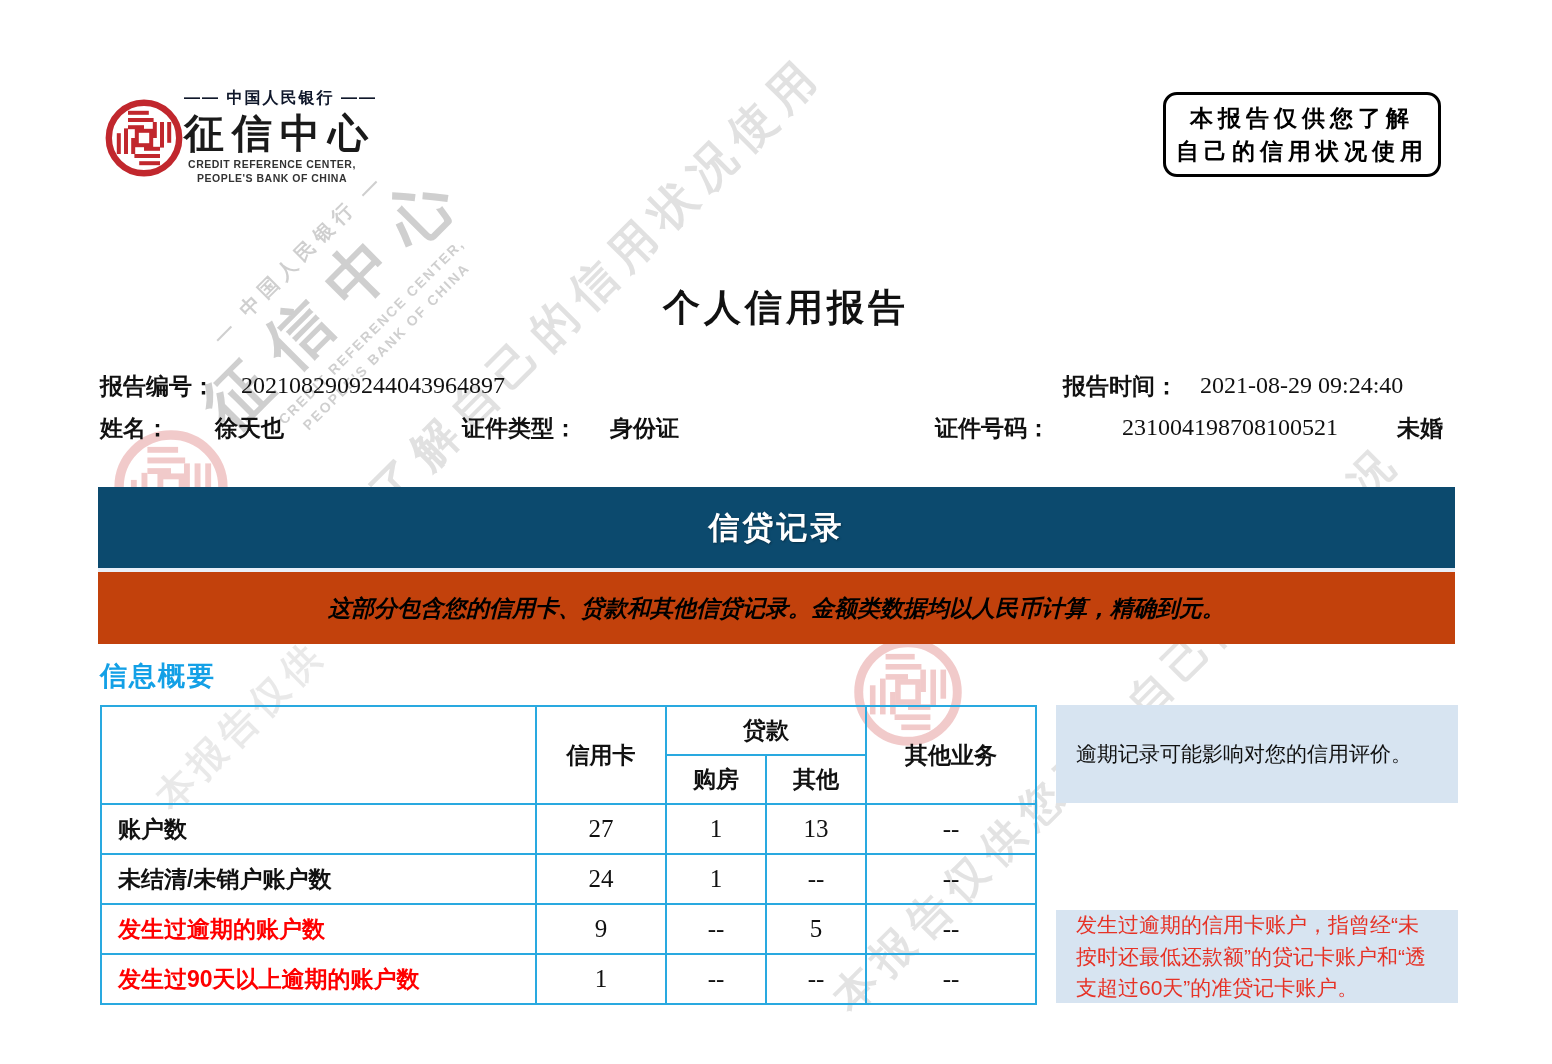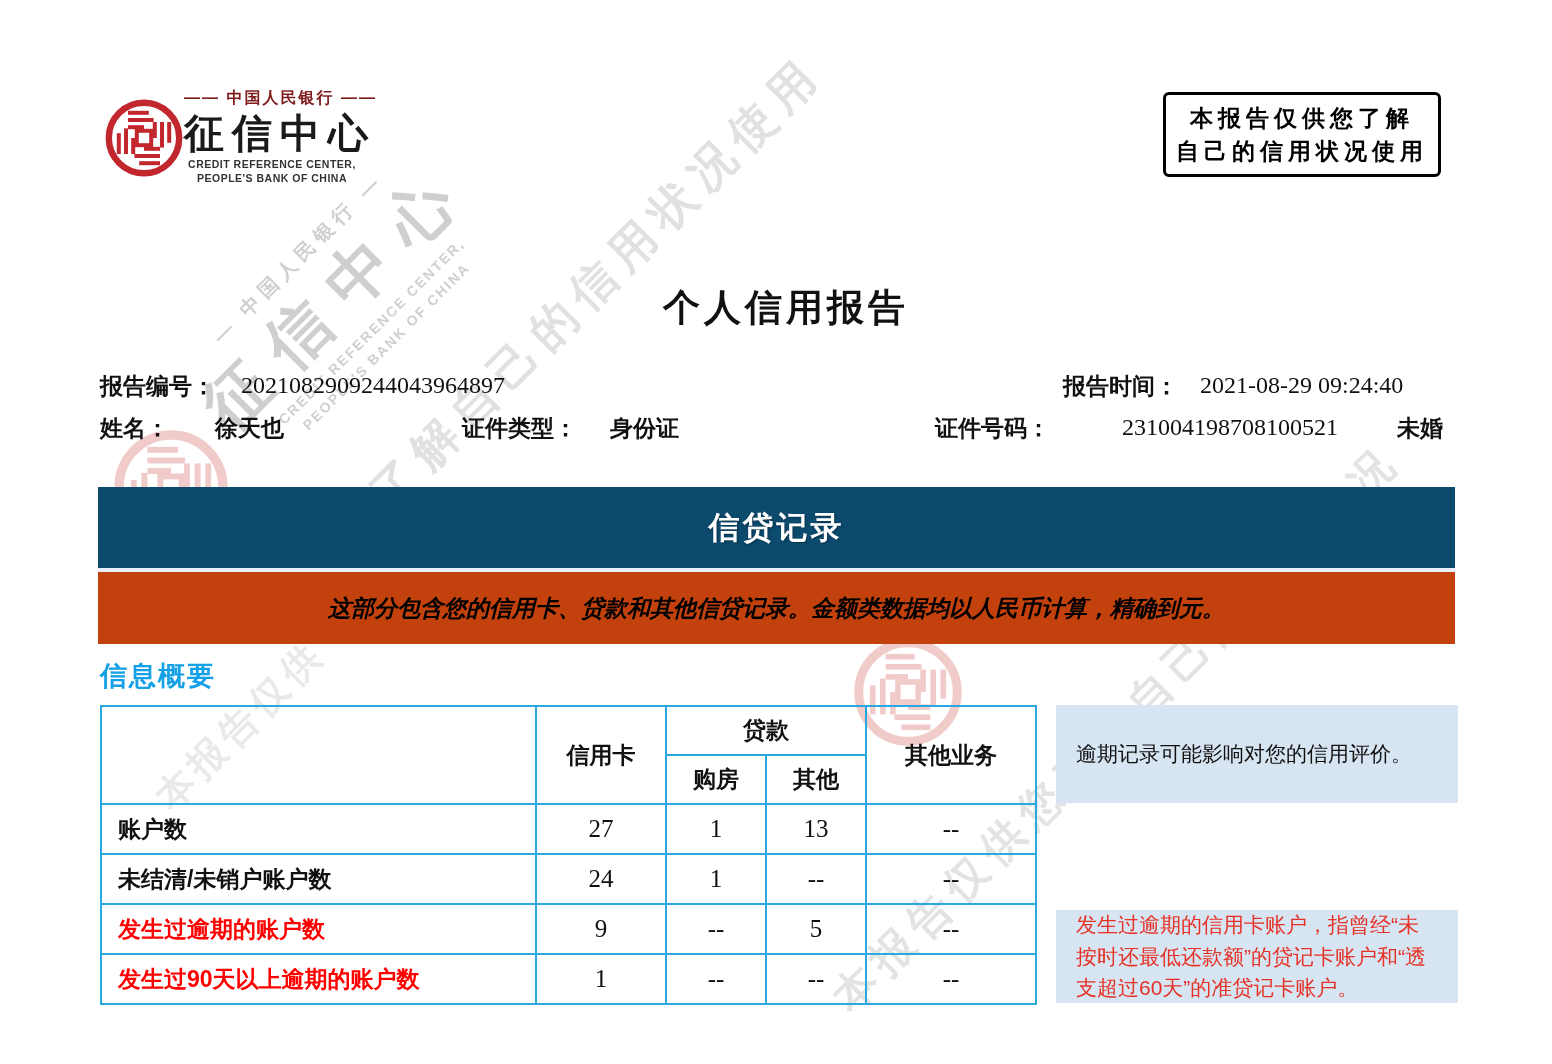--- a/index.html
+++ b/index.html
@@ -21,26 +21,26 @@
     font-size:43px; letter-spacing:9px; opacity:.5; }
   .wm-slogan-c { left:110px; top:700px; width:260px; height:50px; transform:rotate(-45deg);
     font-size:38px; letter-spacing:6px; opacity:.45; color:#d0d0d0; }
   .wm-seal { opacity:.35; color:#d96a6a; }
   .wm-seal-1 { left:112px; top:428px; width:118px; height:118px; }
   .wm-seal-2 { left:852px; top:636px; width:112px; height:112px; }
 
   
   .logo-seal { position:absolute; left:104px; top:98px; width:80px; height:80px; color:#c1272d; z-index:2; }
   .logo-text { position:absolute; left:184px; top:88px; width:176px; text-align:center; z-index:2; }
-  .logo-bank { font-size:16px; font-weight:bold; letter-spacing:2px; color:#7f1d1d; white-space:nowrap; }
+  .logo-bank { font-size:16px; font-weight:bold; letter-spacing:2px; color:#0f172a; white-space:nowrap; }
   .logo-center { font-size:40px; font-weight:bold; letter-spacing:8px; color:#1a1a1a; line-height:1.2; white-space:nowrap; }
   .logo-eng { font-size:10.5px; font-weight:bold; color:#333; letter-spacing:.5px; line-height:1.35; white-space:nowrap; }
 
   .notice-box { position:absolute; left:1163px; top:92px; width:278px; z-index:2;
-    border:3px solid #000; border-radius:6px; padding:7px 4px; text-align:center;
+    border:3px solid #000; border-radius:14px; padding:7px 4px; text-align:center;
     font-size:23px; font-weight:bold; letter-spacing:5px; line-height:1.42; color:#000; }
 
   
   .doc-title { position:absolute; left:0; top:283px; width:1552px; text-align:center;
     font-size:37px; font-weight:bold; letter-spacing:4px; z-index:2;padding-left:20px; }
   .info-item { position:absolute; z-index:2; white-space:nowrap; }
   .lab { font-weight:bold; font-size:23px; }
   .val-cn { font-weight:bold; font-size:23px; }
   .val-num { font-family:"Liberation Serif", serif; font-size:24px; }
 

